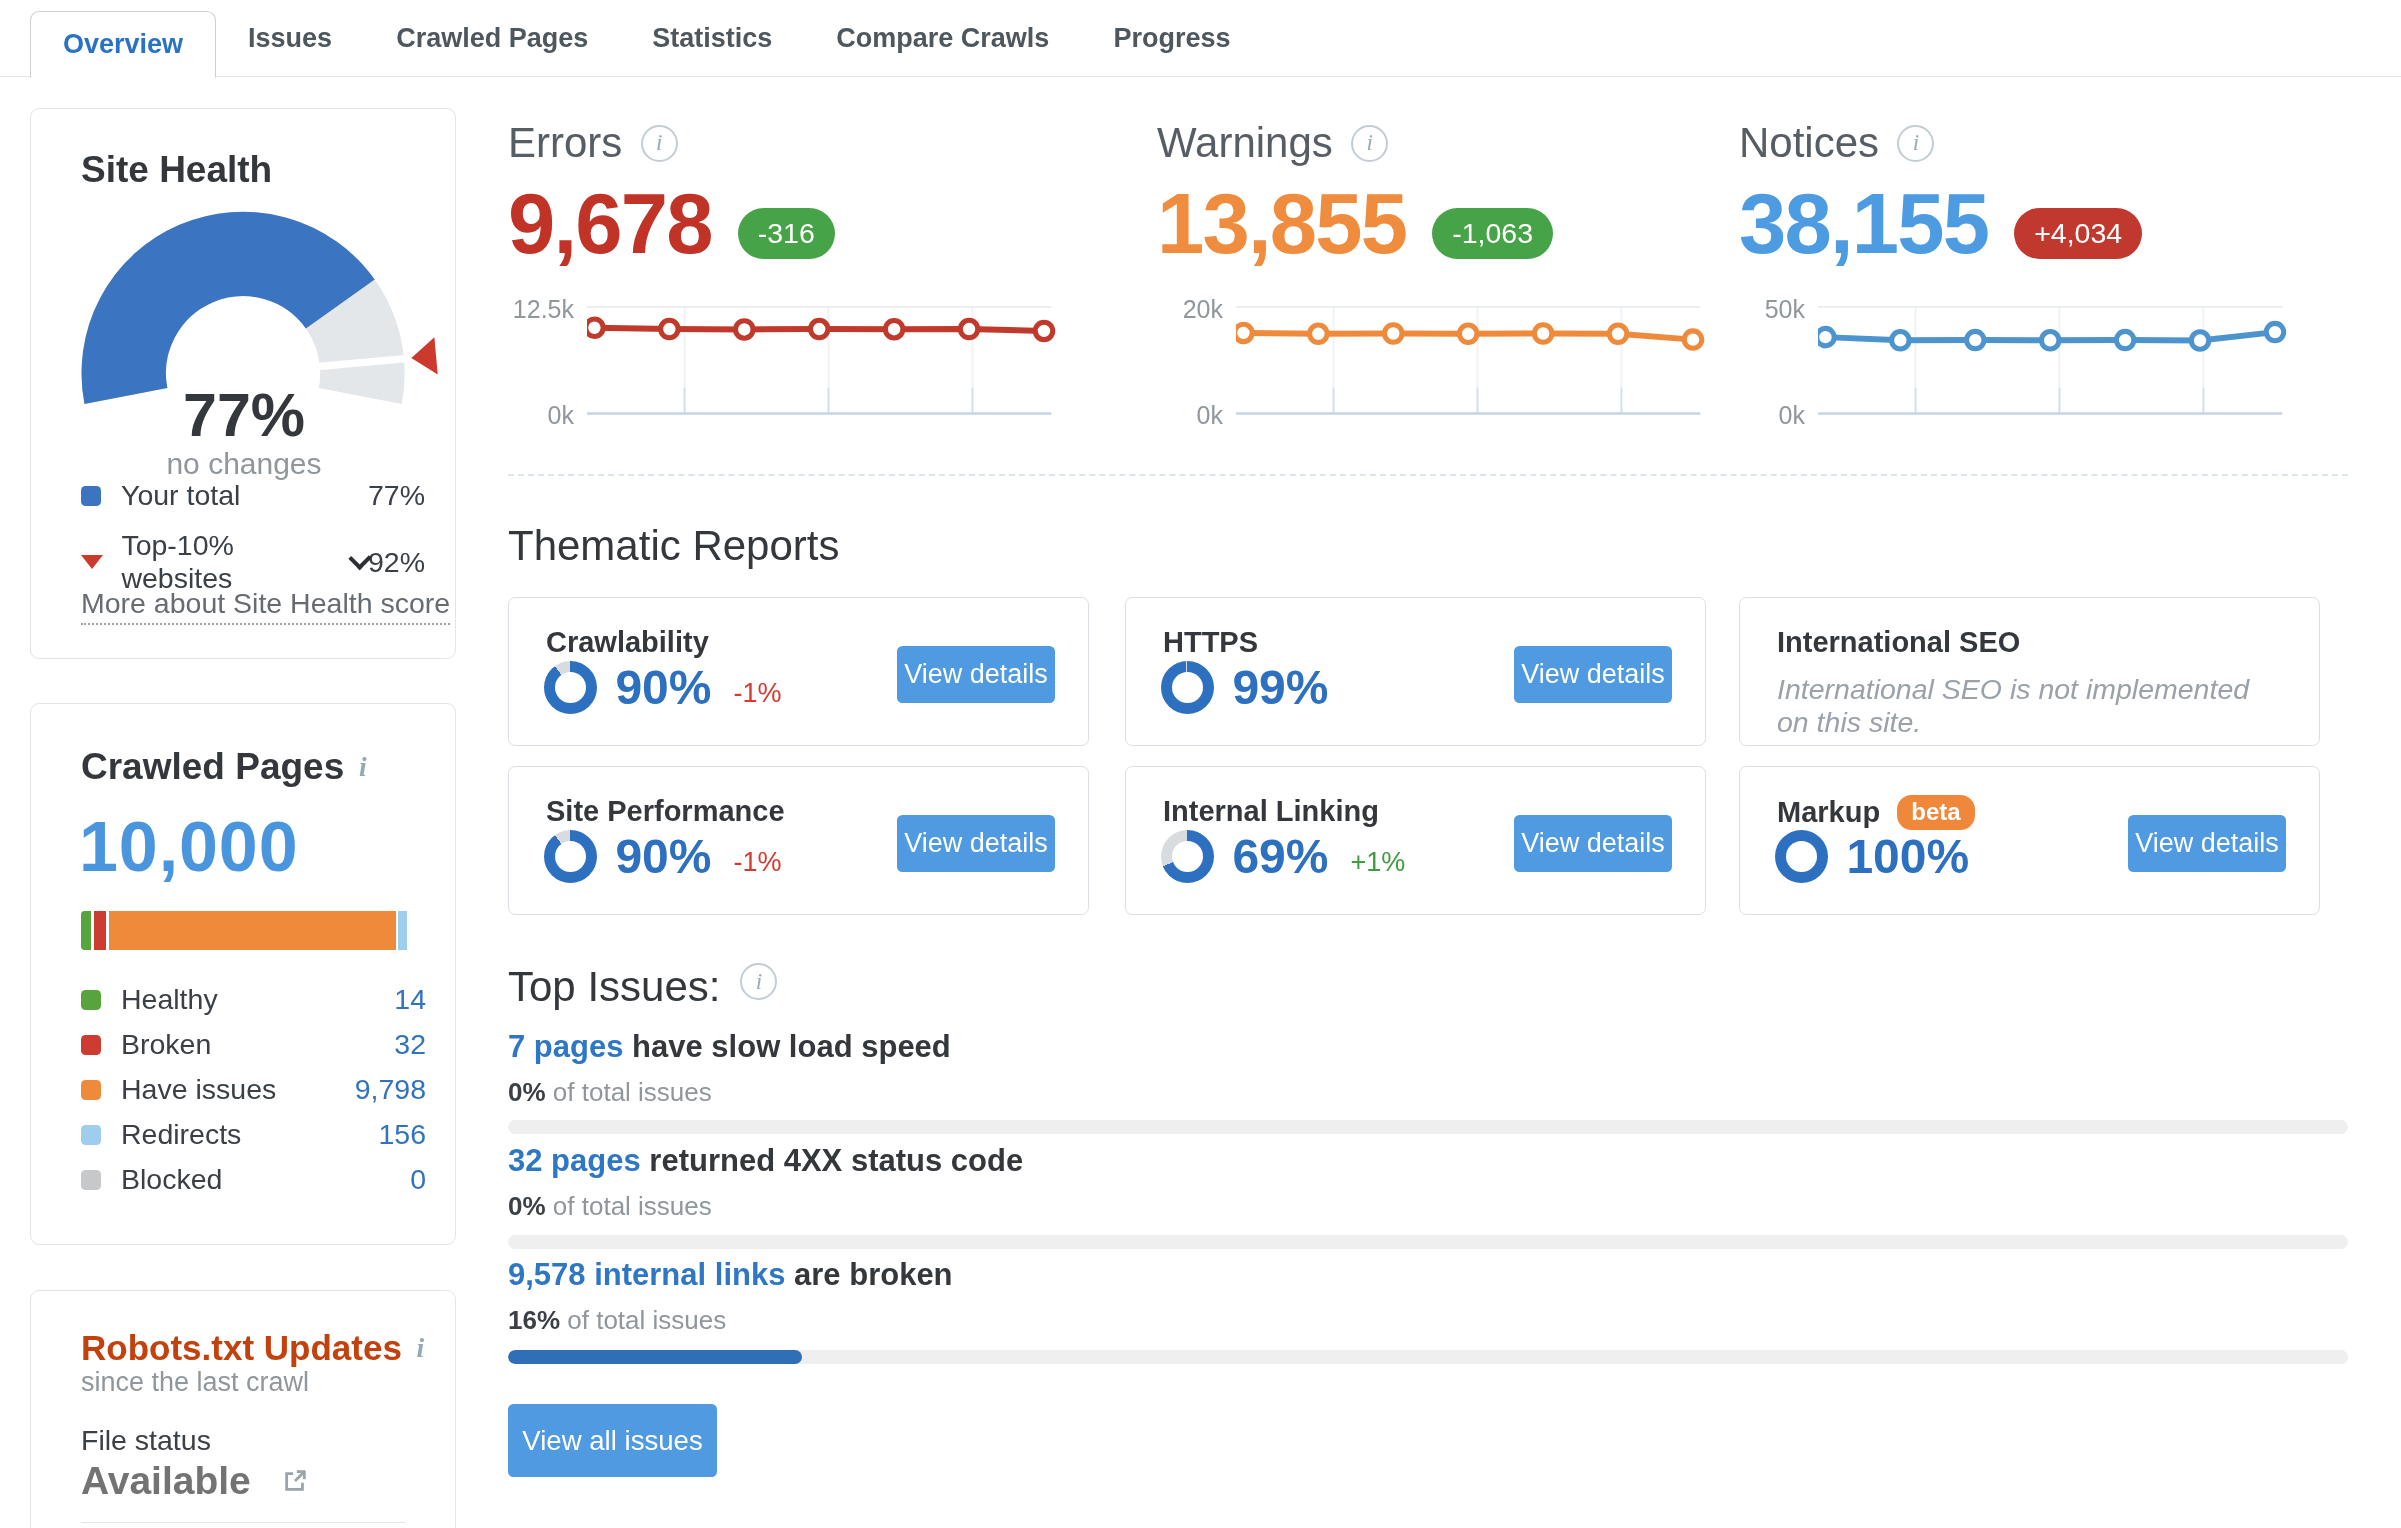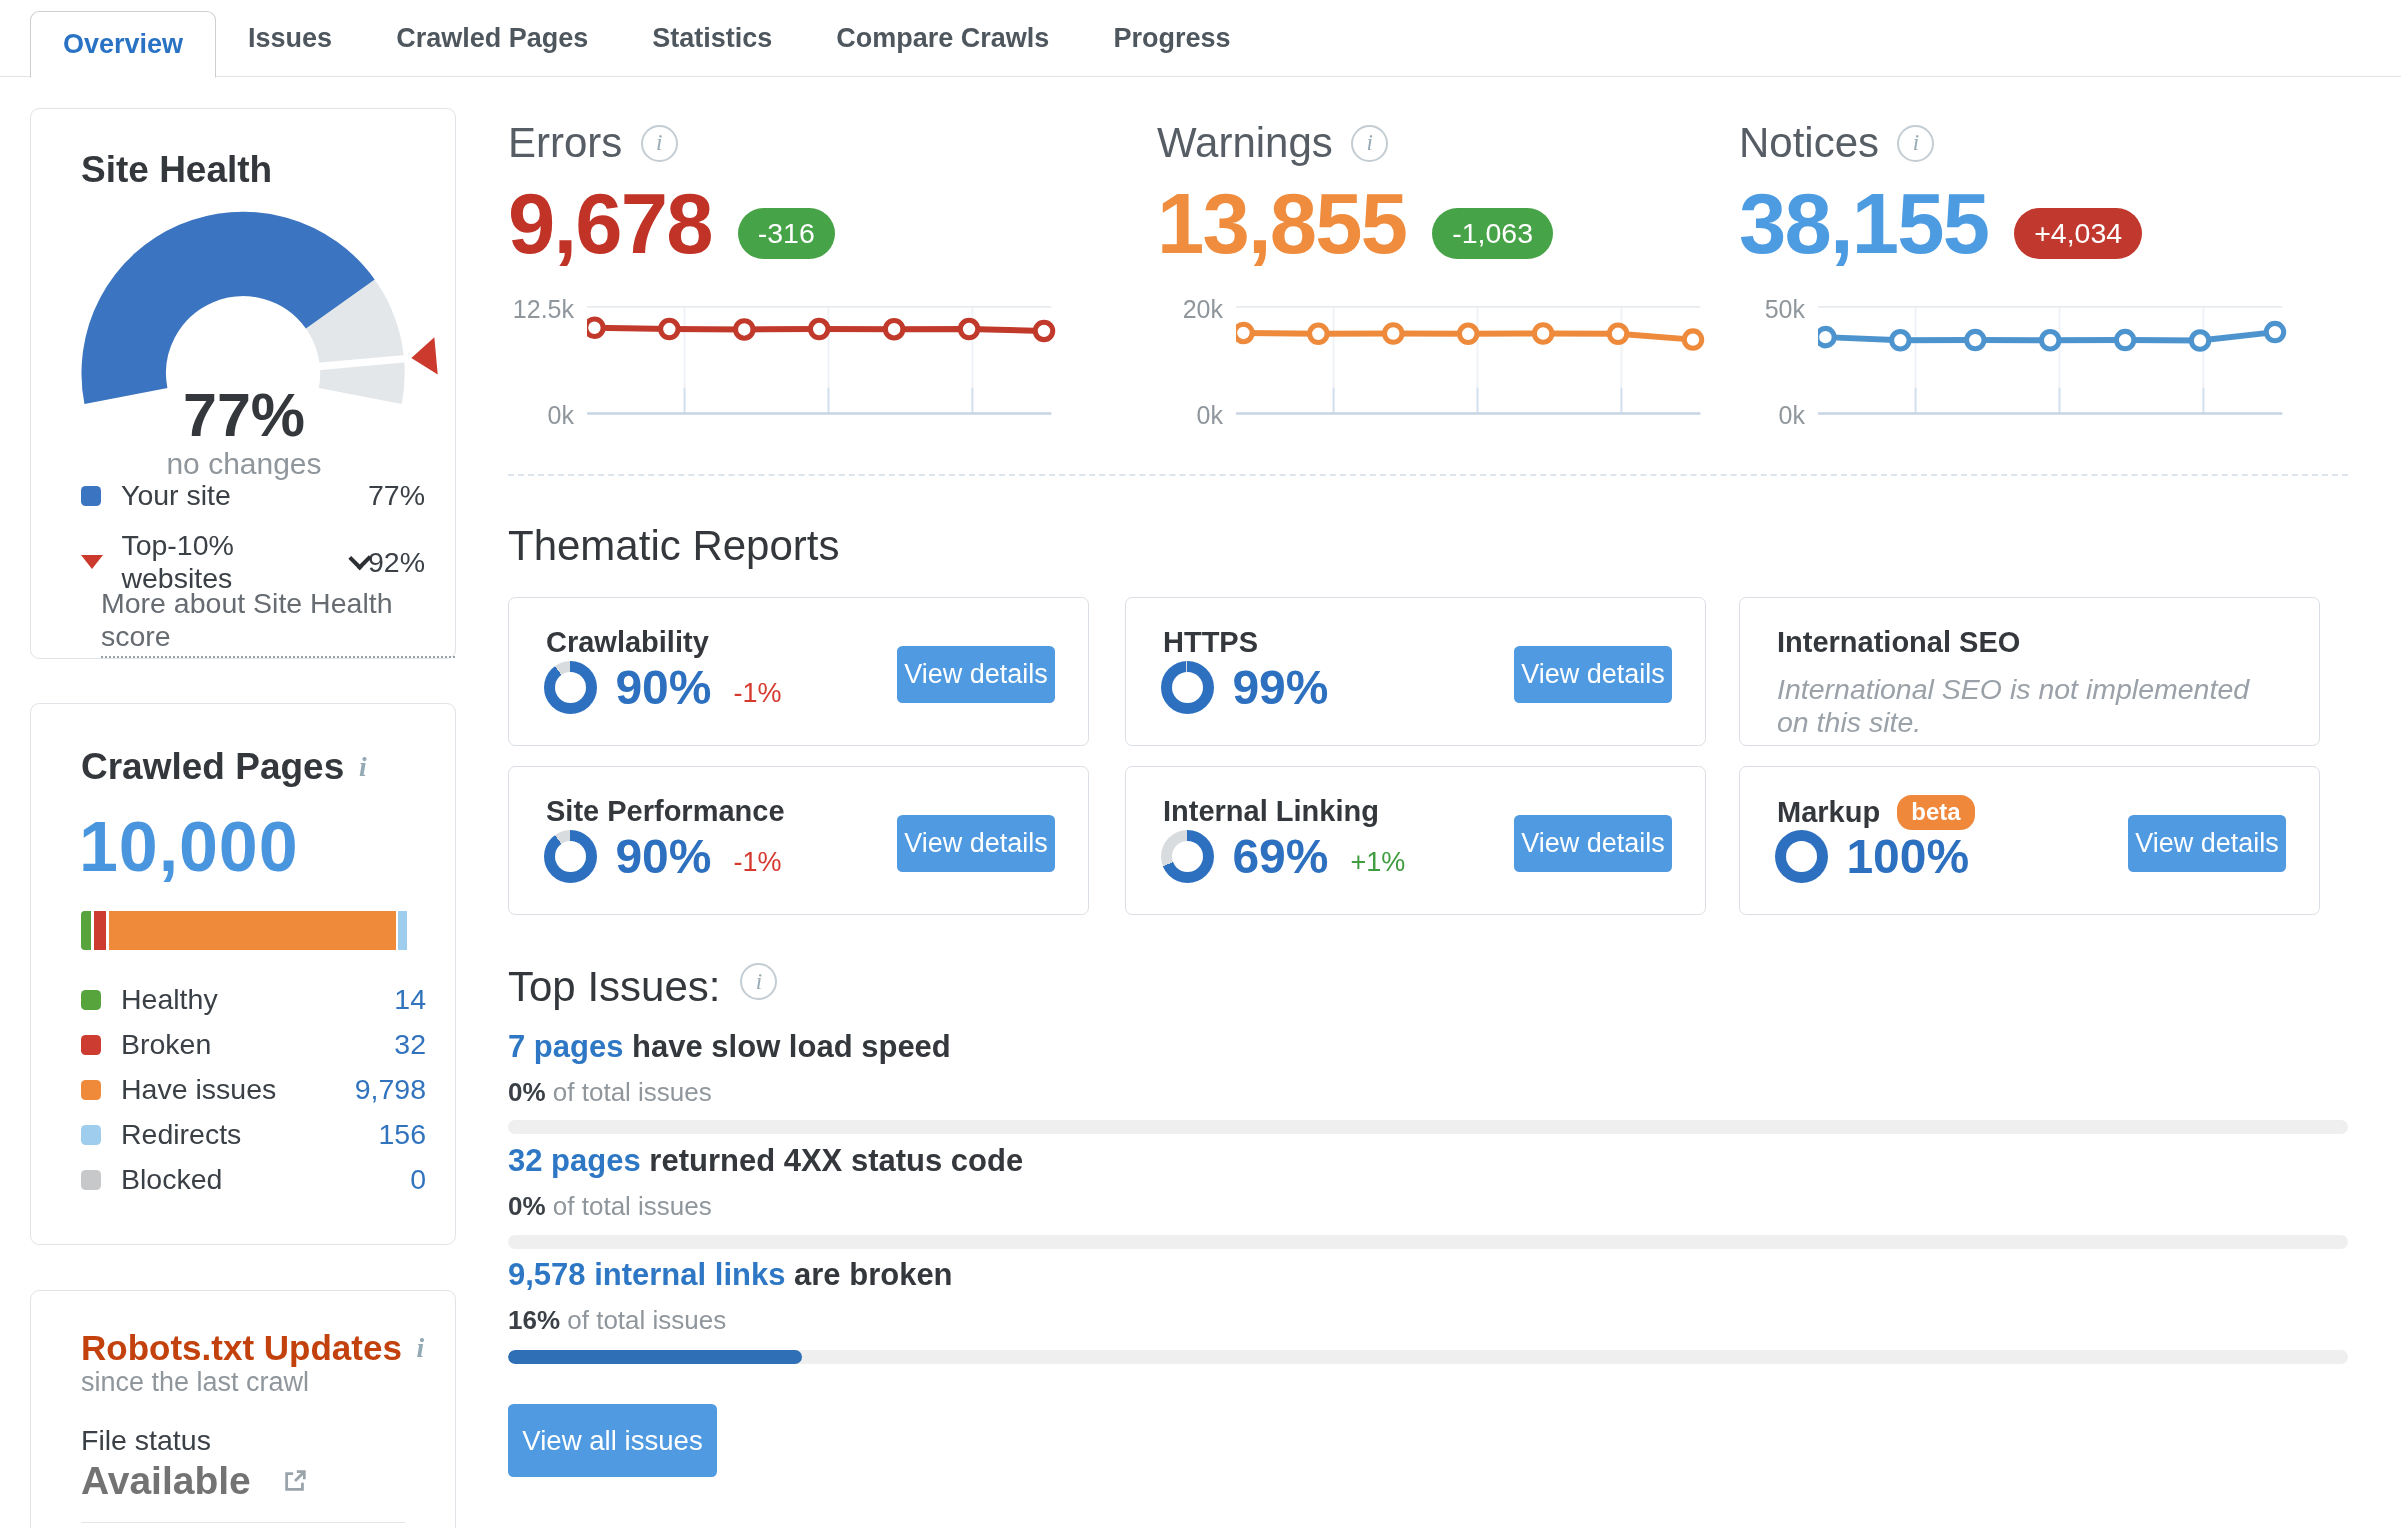--- a/index.html
+++ b/index.html
@@ -28,21 +28,21 @@
           font-size:61px;font-weight:bold;color:#34383c;}
   .sh-change{position:absolute;left:0;top:338px;width:426px;text-align:center;font-size:30px;color:#8f969c;}
   .legend-row{position:absolute;left:50px;width:344px;display:flex;align-items:center;font-size:28.5px;color:#3a4046;}
   .legend-val{margin-left:auto;}
   .swatch{width:20px;height:20px;border-radius:4.6px;margin-right:20px;flex:0 0 auto;}
   .tri-down{width:0;height:0;border-left:11px solid transparent;border-right:11px solid transparent;
             border-top:14.7px solid #cc3a2e;margin-right:18.4px;flex:0 0 auto;}
   .chev{display:inline-block;width:13px;height:13px;border-right:4.6px solid #2b2f33;border-bottom:4.6px solid #2b2f33;
         transform:rotate(45deg) translate(-2.8px,-2.8px);margin-left:13px;cursor:pointer;}
   .sh-link{position:absolute;left:50px;top:478px;font-size:28.5px;color:#666c72;cursor:pointer;
-           border-bottom:2.8px dotted #9aa1a7;padding-bottom:2.8px;margin-left:20px;}
+           border-bottom:2.8px dotted #9aa1a7;padding-bottom:2.8px;}
 
   
   .cp-total{position:absolute;left:48px;top:103px;font-size:70px;font-weight:bold;color:#4a96de;letter-spacing:0.9px;}
   .cp-bar{position:absolute;left:50px;top:207px;width:329px;height:39px;display:flex;border-radius:3.7px;overflow:hidden;}
   .cp-bar span{height:100%;margin-right:2.8px;}
   .cp-legend{position:absolute;left:50px;top:279px;width:345px;display:flex;flex-direction:column;gap:12px;}
   .cp-row{display:flex;align-items:center;font-size:28.5px;height:33px;}
   .cp-row .legend-val{color:#3173bd;}
 
   
@@ -118,21 +118,21 @@
         <path d="M 103.38846615180368 217.80516939895082 A 130 130 0 1 1 358.6115338481963 217.80516939895082" fill="none" stroke="#e4e7ea" stroke-width="92"></path>
         <path d="M 103.38846615180368 217.80516939895082 A 130 130 0 0 1 336.8876945191662 117.58252092905957" fill="none" stroke="#3b74c0" stroke-width="92"></path>
         <line x1="312.66768921057144" y1="185.62514142471122" x2="408.2786424327039" y2="176.9911606536414" stroke="#fff" stroke-width="8"></line>
         <polygon points="414.2543270090872,176.45153685544952 439.3413414871749,153.7841176648492 442.9962673509383,194.2580259415004" fill="#cc3a2e"></polygon>
       </svg>
     <div class="sh-pct">77%</div>
     <div class="sh-change">no changes</div>
 
     <div class="legend-row" style="top:370px;">
       <span class="swatch" style="background:#3b74c0;"></span>
-      <span>Your site</span>
+      <span>Your total</span>
       <span class="legend-val">77%</span>
     </div>
     <div class="legend-row" style="top:420px;">
       <span class="tri-down"></span>
       <span>Top-10% websites</span>
       <span class="chev"></span>
       <span class="legend-val">92%</span>
     </div>
     <div class="sh-link">More about Site Health score</div>
   </div>

